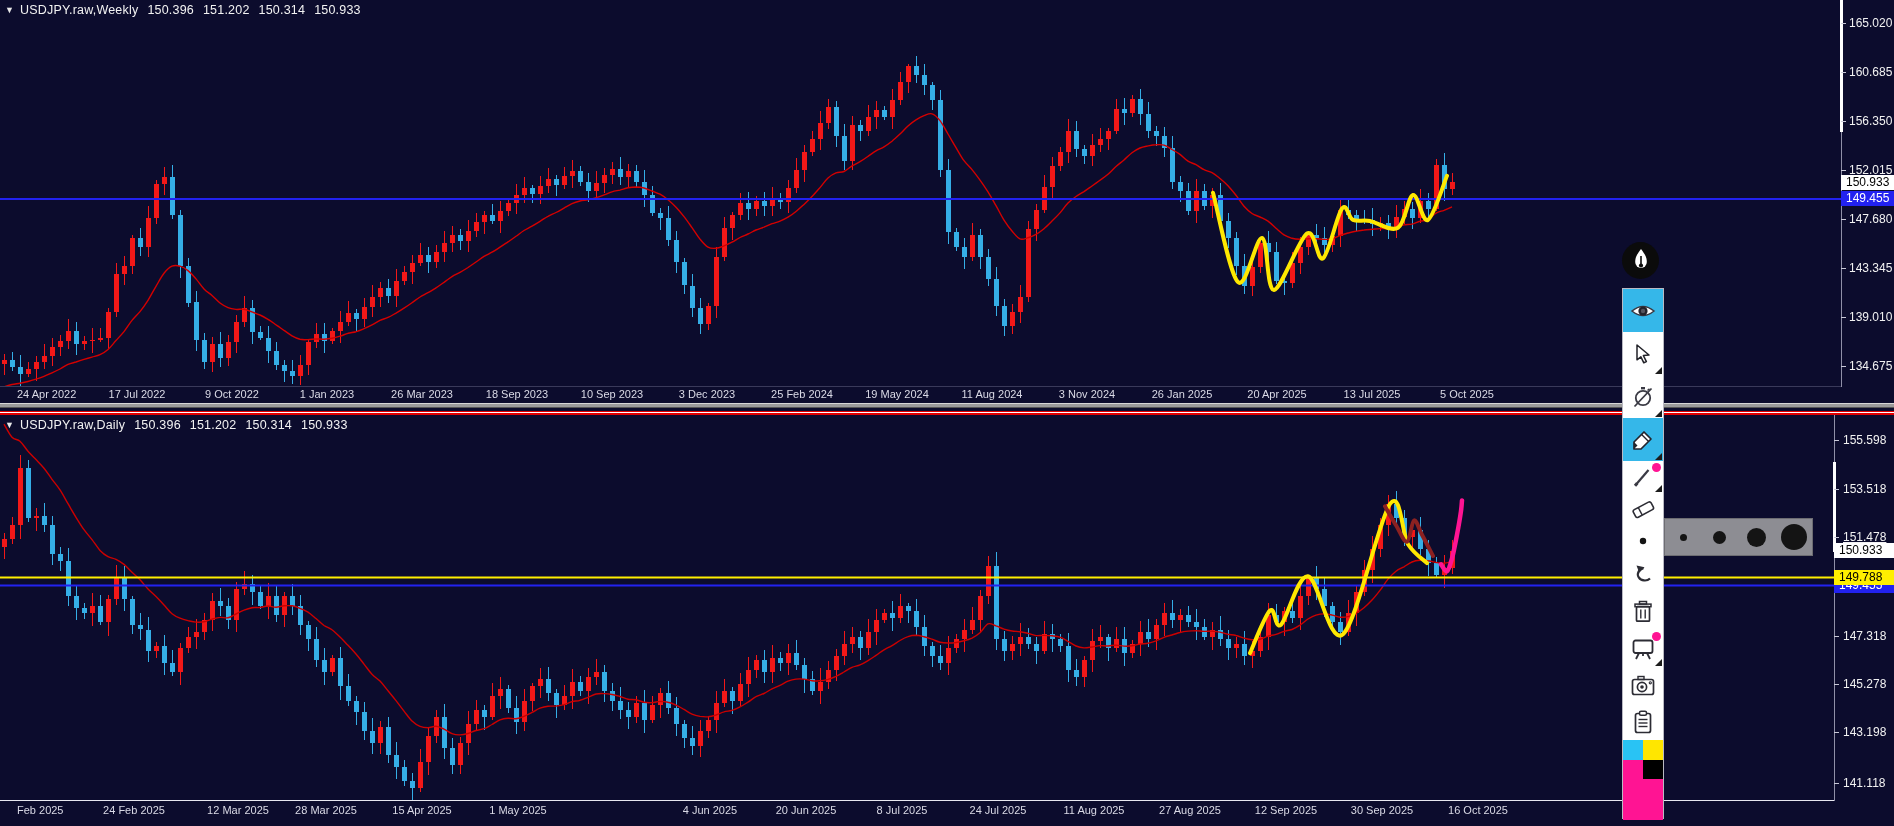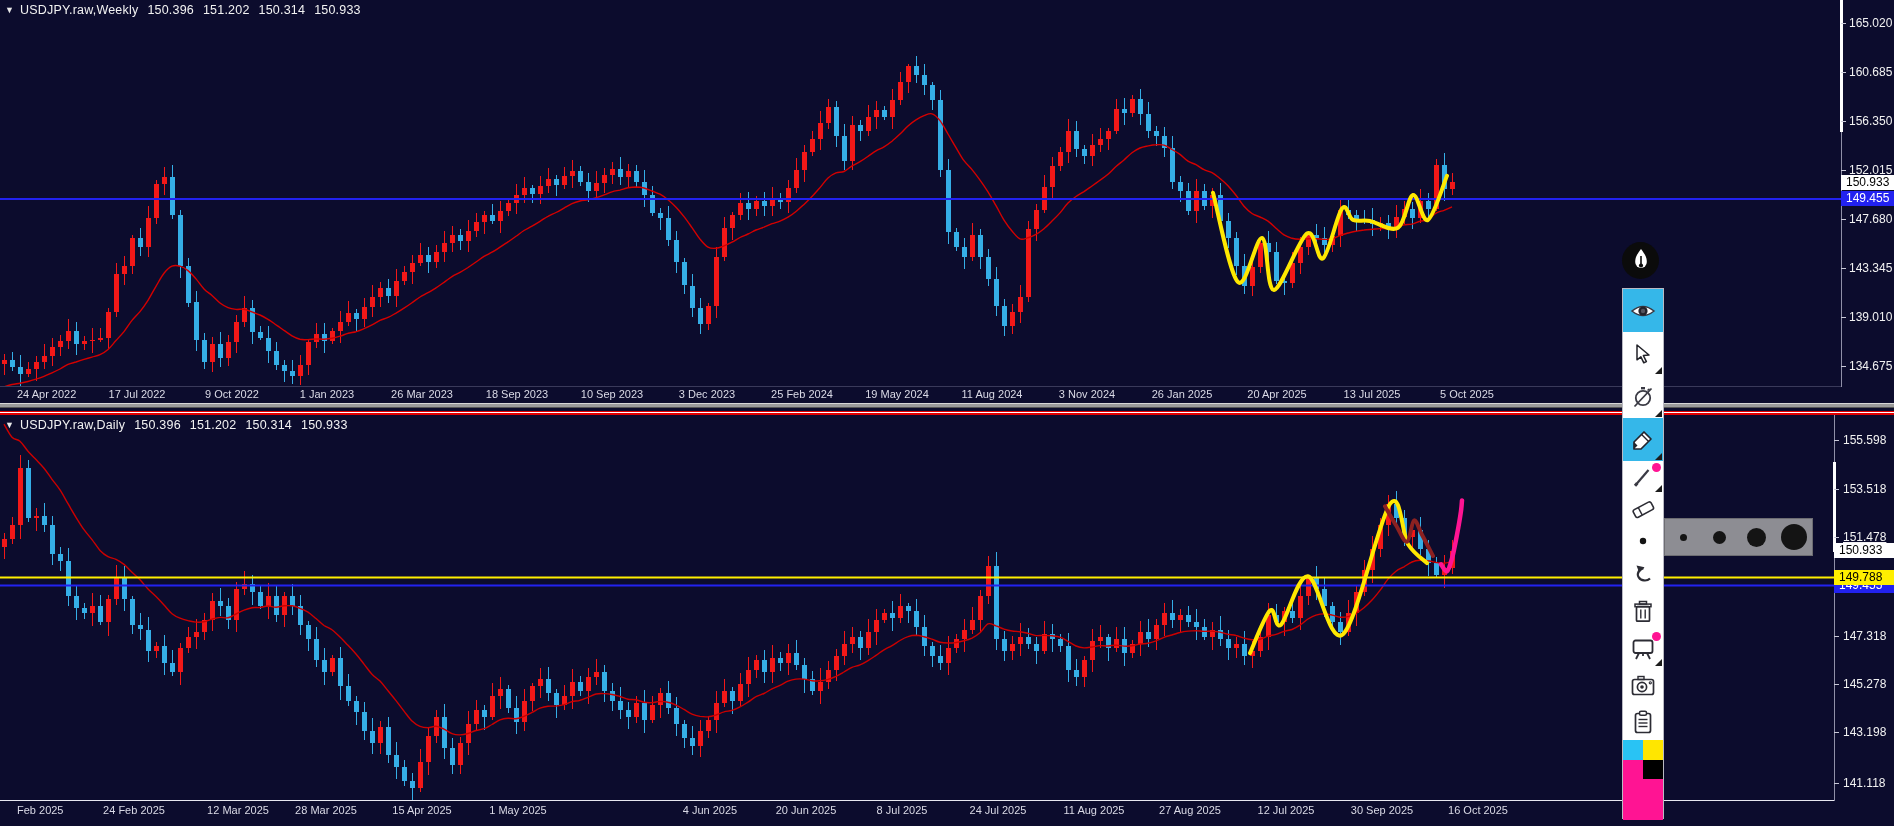--- a/index.html
+++ b/index.html
@@ -851,21 +851,21 @@
         <span class="xl centered" style="left: 309px;">28 Mar 2025</span>
         <span class="xl centered" style="left: 405px;">15 Apr 2025</span>
         <span class="xl centered" style="left: 501px;">1 May 2025</span>
         <span class="xl centered" style="left: 597px; margin-top: 27px;">19 May 2025</span>
         <span class="xl centered" style="left: 693px;">4 Jun 2025</span>
         <span class="xl centered" style="left: 789px;">20 Jun 2025</span>
         <span class="xl centered" style="left: 885px;">8 Jul 2025</span>
         <span class="xl centered" style="left: 981px;">24 Jul 2025</span>
         <span class="xl centered" style="left: 1077px;">11 Aug 2025</span>
         <span class="xl centered" style="left: 1173px;">27 Aug 2025</span>
-        <span class="xl centered" style="left: 1269px;">12 Jul 2025</span>
+        <span class="xl centered" style="left: 1269px;">12 Sep 2025</span>
         <span class="xl centered" style="left: 1365px;">30 Sep 2025</span>
         <span class="xl centered" style="left: 1461px;">16 Oct 2025</span>
       </div>
     <div class="yaxis" id="yaxis-d" style="left: 1834px; top: 0px; width: 68px; height: 403px;">
         <div class="axis-border" style="left: 0px; top: 0px; height: 386px;"></div>
         <div class="axis-thumb" style="left: -1px; top: 47px; height: 90px;"></div>
         <div class="tickmark" style="left: 0px; top: 24.5px;"></div>
         <div class="ytick" style="left: 9px; top: 18px;">155.598</div>
         <div class="tickmark" style="left: 0px; top: 73.5px;"></div>
         <div class="ytick" style="left: 9px; top: 67px;">153.518</div>

